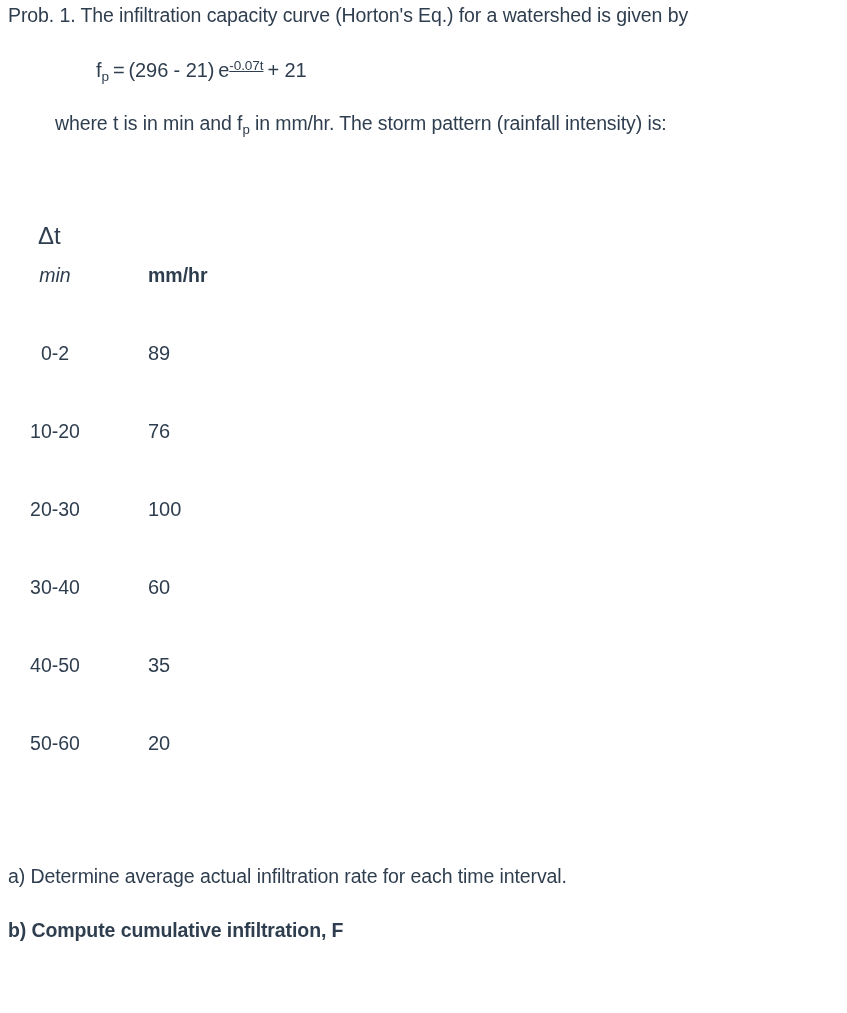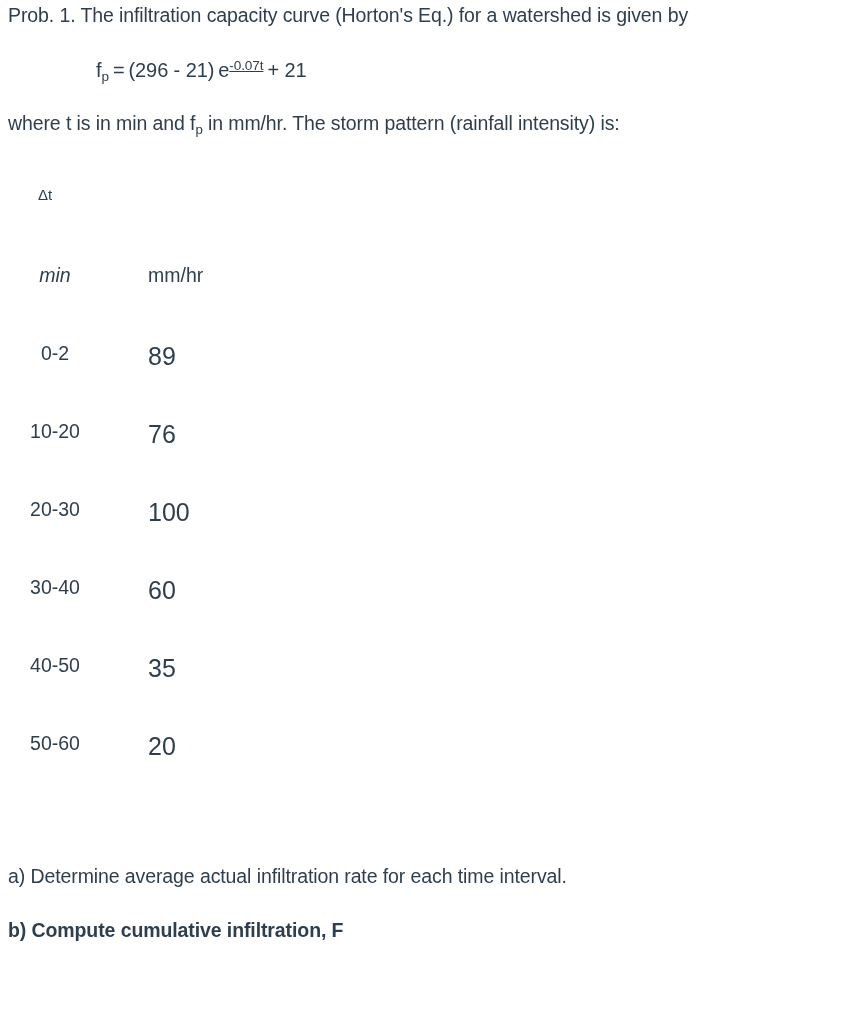--- a/index.html
+++ b/index.html
@@ -29,21 +29,21 @@
     position: absolute;
     left: 8px;
     font-size: 19.5px;
     line-height: 1.2;
     white-space: nowrap;
     letter-spacing: -0.1px;
   }
 
   .stmt-1      { top: 4px; }
   .formula     { top: 58px; left: 96px; font-size: 20px; }
-  .stmt-2      { top: 112px; }
+  .stmt-2      { top: 112px; margin-left: 47px; }
 
   sub {
     font-size: 0.68em;
     vertical-align: -0.28em;
     line-height: 0;
   }
   sup {
     font-size: 0.68em;
     vertical-align: 0.52em;
     line-height: 0;
@@ -67,28 +67,29 @@
     position: absolute;
     left: 0;
     width: 110px;
     text-align: center;
     font-size: 19.5px;
     white-space: nowrap;
   }
   .cell-value {
     position: absolute;
     left: 148px;
-    font-size: 25px;
+    font-size: 20px;
     white-space: nowrap;
   }
   .cell-header-left {
     position: absolute;
     left: 38px;
-    font-size: 15px;
+    font-size: 24px;
     white-space: nowrap;
+    margin-top: 36px;
   }
   .cell-header-right {
     position: absolute;
     left: 152px;
     font-size: 19.5px;
     white-space: nowrap;
   }
   .cell-unit-left {
     position: absolute;
     left: 0;
@@ -96,20 +97,21 @@
     text-align: center;
     font-size: 19.5px;
     white-space: nowrap;
     font-style: italic;
   }
   .cell-unit-right {
     position: absolute;
     left: 148px;
     font-size: 19.5px;
     white-space: nowrap;
+    font-weight: bold;
   }
 
   
   .q {
     position: absolute;
     left: 8px;
     font-size: 19.5px;
     white-space: nowrap;
     letter-spacing: -0.1px;
   }

